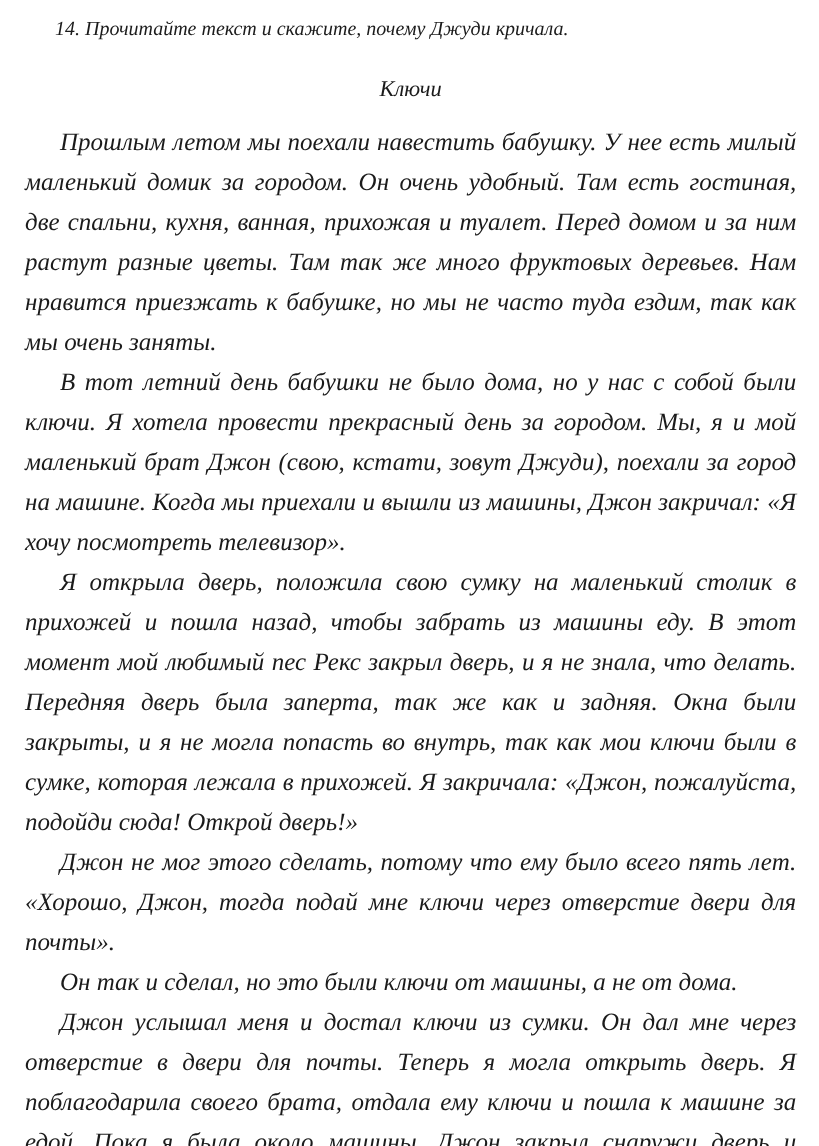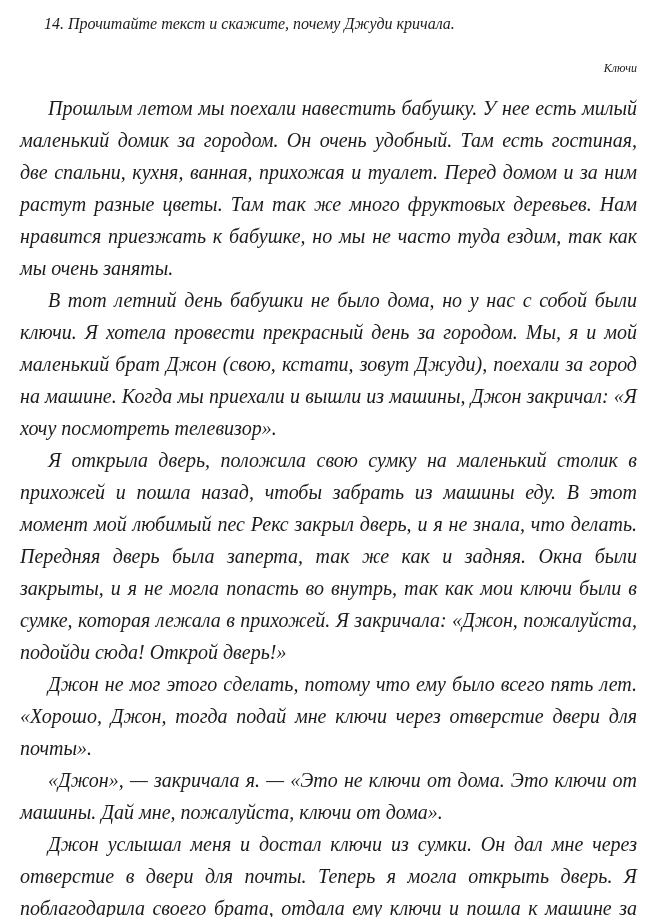--- a/index.html
+++ b/index.html
@@ -25,22 +25,22 @@
   .task {
     margin: 0;
     padding-top: 2px;
     text-indent: 24px;
     font-size: 16px;
     line-height: 1.7;
     white-space: normal;
   }
   .title {
     margin: 24px 0 16px 0;
-    text-align: right;
-    font-size: 12px;
+    text-align: center;
+    font-size: 18px;
     font-weight: normal;
   }
   .para {
     margin: 0;
     text-indent: 28px;
     text-align: justify;
     font-size: 20px;
     line-height: 32px;
   }
   .answer-table {
@@ -75,21 +75,21 @@
 <div class="page">
 
   <p class="task">14. Прочитайте текст и скажите, почему Джуди кричала.</p>
 
   <h2 class="title">Ключи</h2>
 
   <p class="para">Прошлым летом мы поехали навестить бабушку. У нее есть милый маленький домик за городом. Он очень удобный. Там есть гостиная, две спальни, кухня, ванная, прихожая и туалет. Перед домом и за ним растут разные цветы. Там так же много фруктовых деревьев. Нам нравится приезжать к бабушке, но мы не часто туда ездим, так как мы очень заняты.</p>
   <p class="para">В тот летний день бабушки не было дома, но у нас с собой были ключи. Я хотела провести прекрасный день за городом. Мы, я и мой маленький брат Джон (свою, кстати, зовут Джуди), поехали за город на машине. Когда мы приехали и вышли из машины, Джон закричал: «Я хочу посмотреть телевизор».</p>
   <p class="para">Я открыла дверь, положила свою сумку на маленький столик в прихожей и пошла назад, чтобы забрать из машины еду. В этот момент мой любимый пес Рекс закрыл дверь, и я не знала, что делать. Передняя дверь была заперта, так же как и задняя. Окна были закрыты, и я не могла попасть во внутрь, так как мои ключи были в сумке, которая лежала в прихожей. Я закричала: «Джон, пожалуйста, подойди сюда! Открой дверь!»</p>
   <p class="para">Джон не мог этого сделать, потому что ему было всего пять лет. «Хорошо, Джон, тогда подай мне ключи через отверстие двери для почты».</p>
-  <p class="para">«Джон», — закричала я. — «Это не ключи от дома. Это ключи от машины. Дай мне, пожалуйста, ключи от дома».</p>
+  <p class="para">Он так и сделал, но это были ключи от машины, а не от дома.</p>
   <p class="para">Джон услышал меня и достал ключи из сумки. Он дал мне через отверстие в двери для почты. Теперь я могла открыть дверь. Я поблагодарила своего брата, отдала ему ключи и пошла к машине за едой. Пока я была около машины, Джон закрыл снаружи дверь и бросил ключи в дом через отверстие для почты.</p>
   <p class="para">Ну как вам это нравится?</p>
 
   <table class="answer-table">
     <tbody>
       <tr>
         <td class="cell-en">Judy shouted because she wanted that her little brother could better hear her through the door as he was watching TV.</td>
         <td class="cell-ru">Джуди кричала, потому что она хотела, чтобы ее маленький брат мог лучше слышать ее через дверь, так как он смотрел телевизор.</td>
       </tr>
     </tbody>

